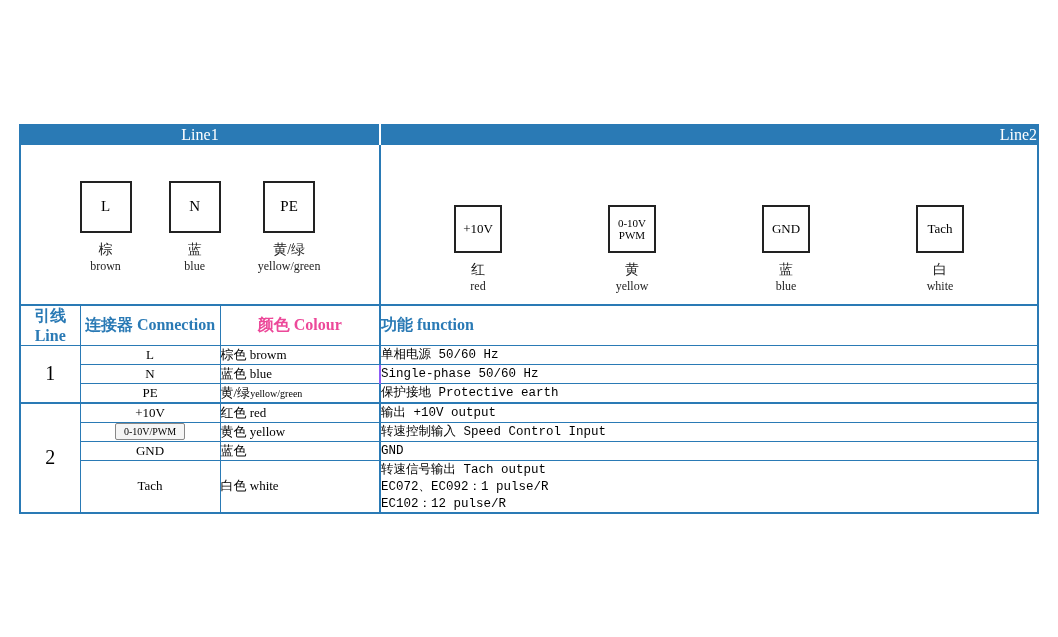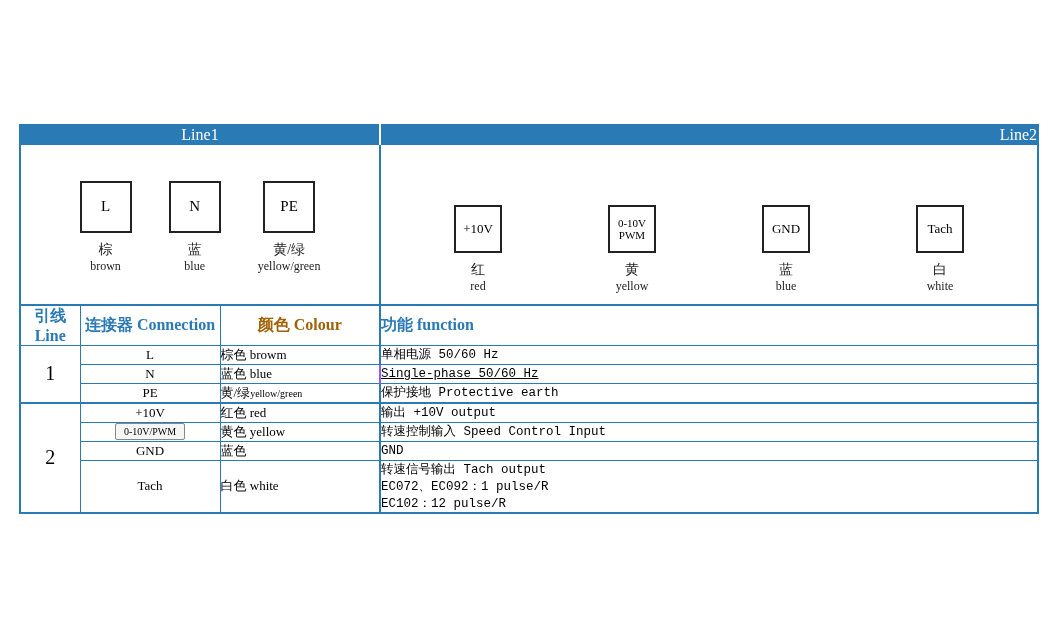--- a/index.html
+++ b/index.html
@@ -165,40 +165,40 @@
 
   <tr style="background:#fff; border-top:2px solid #2a7ab5;">
     <td style="color:#2a7ab5; font-weight:bold; text-align:center; width:60px;">
       <span class="cn">引线</span>
       <span class="en">Line</span>
     </td>
     <td style="color:#2a7ab5; font-weight:bold; text-align:center; width:140px;">
       <span class="cn">连接器</span>
       <span class="en">Connection</span>
     </td>
-    <td style="color:#a16207; font-weight:bold; text-align:center; width:160px;">
+    <td style="color:#ec4899; font-weight:bold; text-align:center; width:160px;">
       <span class="cn">颜色</span>
       <span class="en">Colour</span>
     </td>
     <td colspan="4" style="color:#2a7ab5; font-weight:bold; width:auto; border-left:2px solid #2a7ab5;">
       <span class="cn">功能</span>
       <span class="en">function</span>
     </td>
   </tr>
 
   <tr>
     <td rowspan="3" class="line-num">1</td>
     <td class="conn-cell">L</td>
     <td class="colour-cell">棕色 browm</td>
     <td colspan="4" class="function-cell" style="border-left:2px solid #2a7ab5;">单相电源 50/60 Hz</td>
   </tr>
   <tr>
     <td class="conn-cell">N</td>
     <td class="colour-cell">蓝色 blue</td>
-    <td colspan="4" class="function-cell" style="border-left:2px solid #8b5cf6;text-decoration:underline;">Single-phase 50/60 Hz</td>
+    <td colspan="4" class="function-cell" style="border-left:2px solid #8b5cf6;">Single-phase 50/60 Hz</td>
   </tr>
   <tr>
     <td class="conn-cell">PE</td>
     <td class="colour-cell">黄/绿<span style="font-size:10px;">yellow/green</span></td>
     <td colspan="4" class="function-cell" style="border-left:2px solid #2a7ab5;">保护接地 Protective earth</td>
   </tr>
 
   <tr style="border-top:2px solid #2a7ab5;">
     <td rowspan="4" class="line-num" style="border-top:2px solid #2a7ab5;">2</td>
     <td class="conn-cell" style="border-top:2px solid #2a7ab5;">+10V</td>

